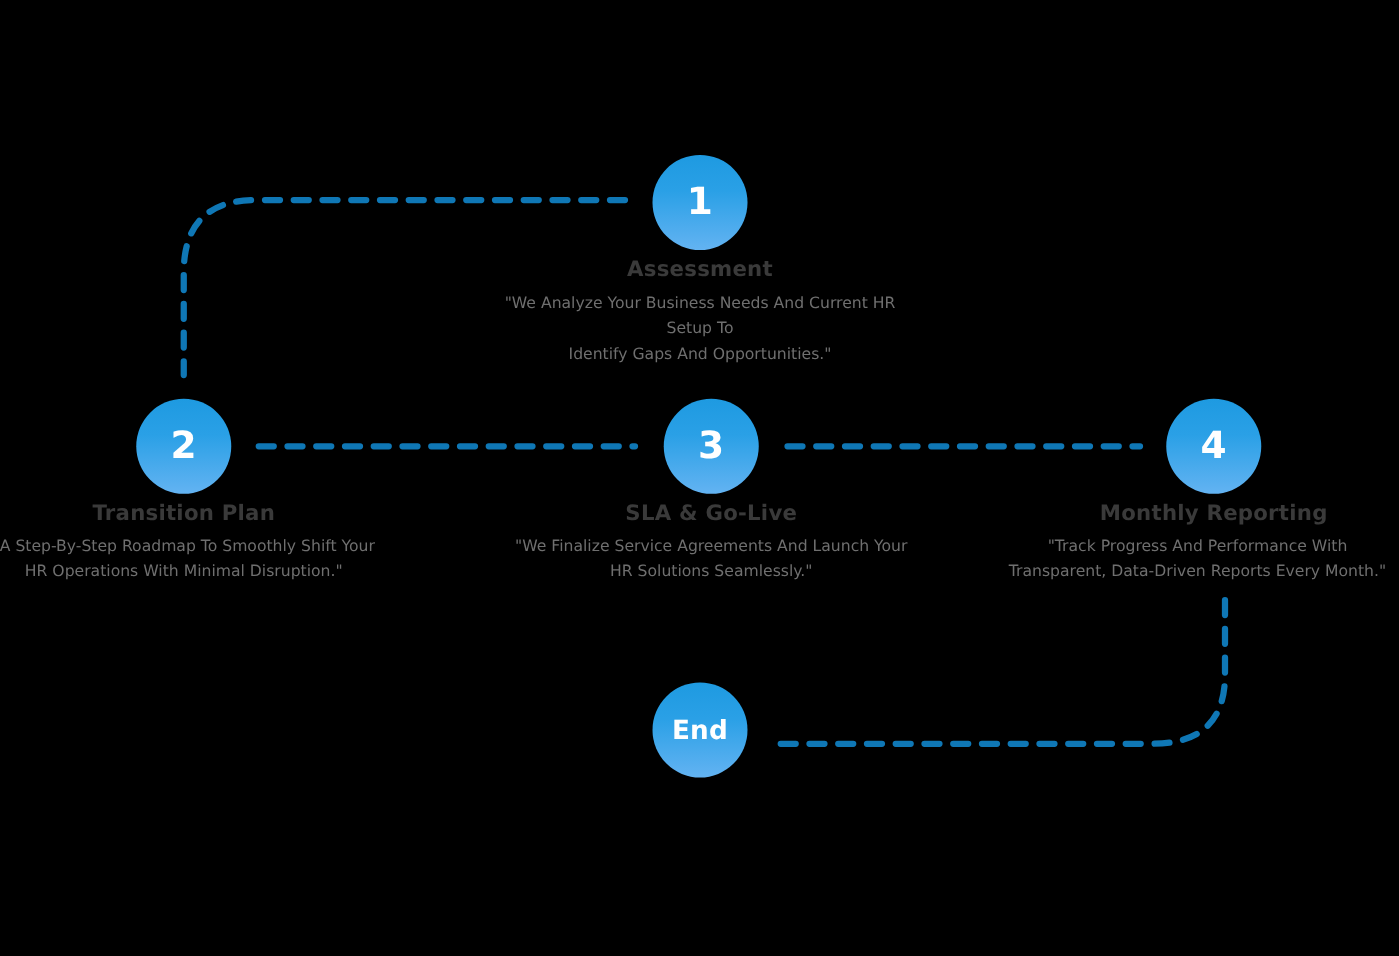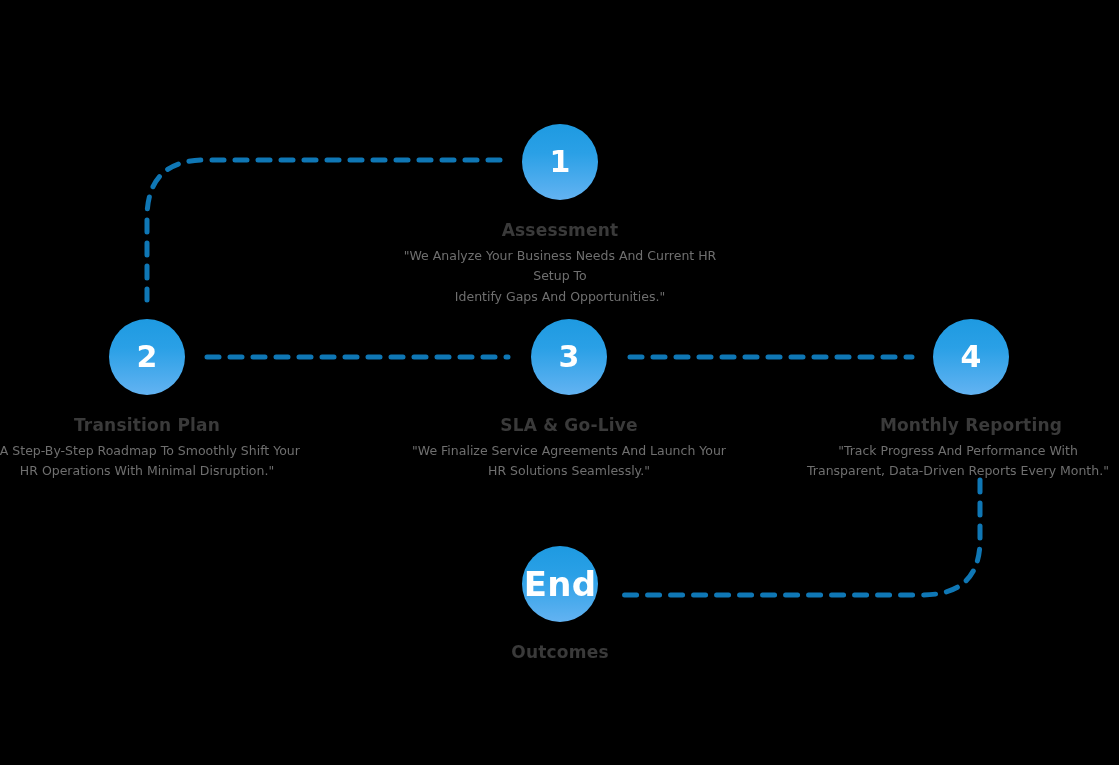--- a/index.html
+++ b/index.html
@@ -55,24 +55,24 @@
   }
   .circle span {
     color: #ffffff;
     font-weight: bold;
     font-size: 30px;
     line-height: 1;
     letter-spacing: 0.2px;
     user-select: none;
   }
   .circle.end-circle span {
-    font-size: 34px;
+    font-size: 21px;
   }
   .node-title {
-    margin-top: 21px;
+    margin-top: 7px;
     font-size: 17px;
     font-weight: bold;
     color: #3a3a3a;
     letter-spacing: 0.2px;
     line-height: 1.1;
   }
   .node-desc {
     margin-top: 6px;
     font-size: 12.5px;
     color: #6f6f6f;
@@ -147,16 +147,15 @@
       <div>Transparent, Data-Driven Reports Every Month."</div>
     </div>
   </div>
 
   <div class="node n5" style="left:560px; top:546px;">
     <div class="circle-wrap">
       <div class="circle end-circle">
         <span>End</span>
       </div>
     </div>
-    <div class="node-title">Outcomes</div>
   </div>
 
 </div>
 
 </body></html>

